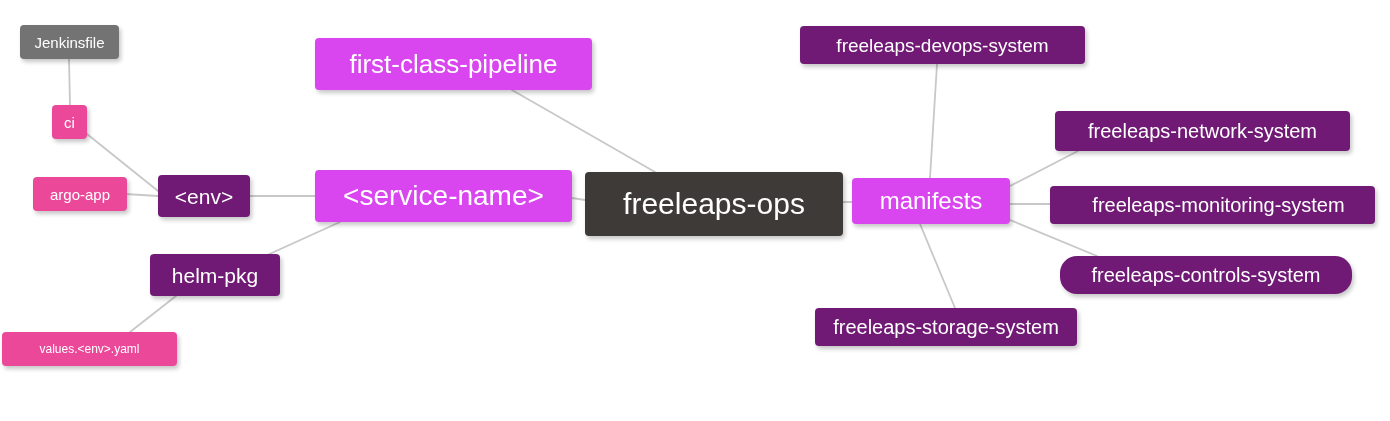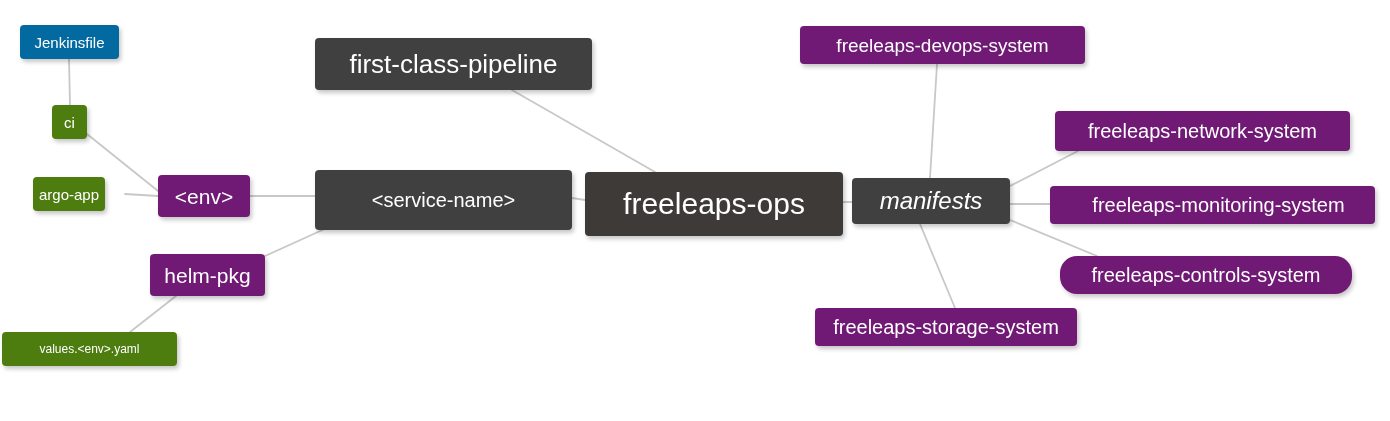--- a/index.html
+++ b/index.html
@@ -16,24 +16,24 @@
     display:flex;align-items:center;justify-content:center;
     color:#ffffff;
     border-radius:4px;
     box-sizing:border-box;
     white-space:nowrap;
     box-shadow:2px 3px 4px rgba(0,0,0,0.22);
     letter-spacing:0px;
     line-height:1;
     user-select:none;
   }
-  .orange{background:#0369a1;}
-  .red{background:#4d7c0f;}
+  .orange{background:#737373;}
+  .red{background:#ec4899;}
   .green{background:#701a75;}
-  .blue{background:#404040;}
+  .blue{background:#d946ef;}
   .dark{background:#3e3a37;}
 </style>
 </head>
 <body>
 
 <div id="canvas">
   <svg id="edges" viewBox="0 0 1390 421">
       <line x1="69" y1="59" x2="70" y2="105" stroke="#c8c8c8" stroke-width="1.8" stroke-linecap="round"></line>
       <line x1="87" y1="134" x2="158" y2="191" stroke="#c8c8c8" stroke-width="1.8" stroke-linecap="round"></line>
       <line x1="125" y1="194" x2="158" y2="196" stroke="#c8c8c8" stroke-width="1.8" stroke-linecap="round"></line>
@@ -45,27 +45,27 @@
       <line x1="843" y1="202" x2="852" y2="202" stroke="#c8c8c8" stroke-width="1.8" stroke-linecap="round"></line>
       <line x1="937" y1="64" x2="930" y2="178" stroke="#c8c8c8" stroke-width="1.8" stroke-linecap="round"></line>
       <line x1="1010" y1="186" x2="1078" y2="151" stroke="#c8c8c8" stroke-width="1.8" stroke-linecap="round"></line>
       <line x1="1010" y1="204" x2="1050" y2="204" stroke="#c8c8c8" stroke-width="1.8" stroke-linecap="round"></line>
       <line x1="1010" y1="220" x2="1097" y2="256" stroke="#c8c8c8" stroke-width="1.8" stroke-linecap="round"></line>
       <line x1="920" y1="224" x2="955" y2="308" stroke="#c8c8c8" stroke-width="1.8" stroke-linecap="round"></line>
     </svg>
   <div id="node-layer">
       <div class="node orange" style="left: 20px; top: 25px; width: 99px; height: 34px; font-size: 15px;">Jenkinsfile</div>
       <div class="node red" style="left: 52px; top: 105px; width: 35px; height: 34px; font-size: 15px;">ci</div>
-      <div class="node red" style="left: 33px; top: 177px; width: 72px; height: 34px; font-size: 15px;">argo-app</div>
+      <div class="node red" style="left: 33px; top: 177px; width: 94px; height: 34px; font-size: 15px;">argo-app</div>
       <div class="node green" style="left: 158px; top: 175px; width: 92px; height: 42px; font-size: 21px;">&lt;env&gt;</div>
-      <div class="node green" style="left: 150px; top: 254px; width: 115px; height: 42px; font-size: 21px;">helm-pkg</div>
+      <div class="node green" style="left: 150px; top: 254px; width: 130px; height: 42px; font-size: 21px;">helm-pkg</div>
       <div class="node red" style="left: 2px; top: 332px; width: 175px; height: 34px; font-size: 12px;">values.&lt;env&gt;.yaml</div>
       <div class="node blue" style="left: 315px; top: 38px; width: 277px; height: 52px; font-size: 26px;">first-class-pipeline</div>
-      <div class="node blue" style="left: 315px; top: 170px; width: 257px; height: 60px; font-size: 20px;">&lt;service-name&gt;</div>
+      <div class="node blue" style="left: 315px; top: 170px; width: 257px; height: 52px; font-size: 28px;">&lt;service-name&gt;</div>
       <div class="node dark" style="left: 585px; top: 172px; width: 258px; height: 64px; font-size: 30px;">freeleaps-ops</div>
-      <div class="node blue" style="left: 852px; top: 178px; width: 158px; height: 46px; font-size: 24px; font-style: italic;">manifests</div>
+      <div class="node blue" style="left: 852px; top: 178px; width: 158px; height: 46px; font-size: 24px;">manifests</div>
       <div class="node green" style="left: 800px; top: 26px; width: 285px; height: 38px; font-size: 19px;">freeleaps-devops-system</div>
       <div class="node green" style="left: 1055px; top: 111px; width: 295px; height: 40px; font-size: 20px;">freeleaps-network-system</div>
       <div class="node green" style="left: 1050px; top: 186px; width: 325px; height: 38px; font-size: 20px; padding-left: 12px;">freeleaps-monitoring-system</div>
       <div class="node green" style="left: 1060px; top: 256px; width: 292px; height: 38px; font-size: 20px; border-radius: 17px;">freeleaps-controls-system</div>
       <div class="node green" style="left: 815px; top: 308px; width: 262px; height: 38px; font-size: 20px;">freeleaps-storage-system</div>
     </div>
 </div>
 
 </body></html>

